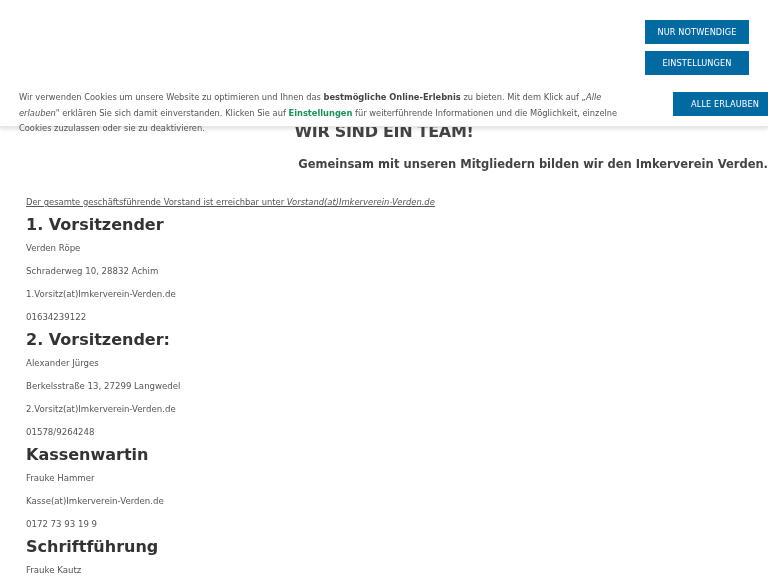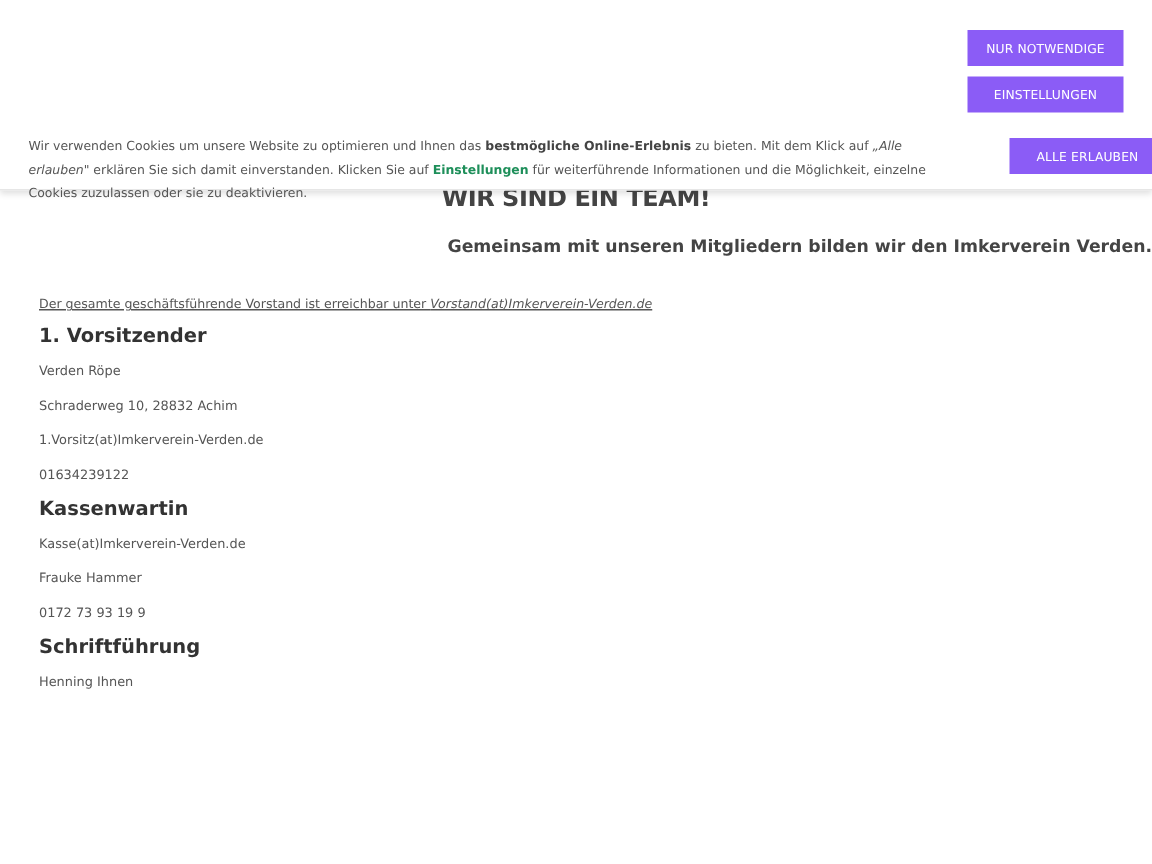--- a/index.html
+++ b/index.html
@@ -14,39 +14,39 @@
     }
     .subtitle {
       position: absolute; left: 0; top: 157px; width: 768px; text-align: right;
       font-size: 11.5px; font-weight: bold; color: #444444;
     }
 
     .content { position: absolute; left: 26px; top: 196px; width: 700px; }
     .intro { font-size: 8.4px; color: #555555; height: 12px; line-height: 12px; margin-bottom: 11px; text-decoration: underline; }
     .intro em { font-style: italic; }
 
-    .section-heading { font-size: 13px; font-weight: bold; color: #333333; height: 12px; line-height: 12px; margin-bottom: 11px; }
+    .section-heading { font-size: 16px; font-weight: bold; color: #333333; height: 12px; line-height: 12px; margin-bottom: 11px; }
     .line { font-size: 8.6px; color: #555555; height: 12px; line-height: 12px; margin-bottom: 11px; }
 
     .cookie-banner {
       position: absolute; left: 0; top: 0; width: 768px; height: 127px;
       background: #ffffff; box-shadow: 0 2px 4px rgba(0,0,0,0.12);
       border-bottom: 1px solid #e6e6e6; z-index: 10;
     }
     .cookie-text {
       position: absolute; left: 19px; top: 61px; width: 610px;
       font-size: 8.3px; line-height: 15.5px; color: #555555; margin-top: 29px;
     }
     .cookie-text b { color: #444444; }
     .cookie-text .link { color: #1e8f5a; font-weight: bold; }
     .cookie-text em { font-style: italic; }
 
     .btn {
       position: absolute; left: 645px; width: 104px; height: 24px;
-      background: #8b5cf6; color: #ffffff; border: none;
+      background: #0369a1; color: #ffffff; border: none;
       font-family: "DejaVu Sans", sans-serif; font-size: 8.2px;
       text-align: center; line-height: 24px; letter-spacing: 0.1px;
     }
     .btn-1 { top: 20px; }
     .btn-2 { top: 51px; }
     .btn-3 { top: 92px; margin-left: 28px; }
   </style>
 </head>
 <body>
 
@@ -58,31 +58,38 @@
     <p class="intro"><span>Der gesamte geschäftsführende Vorstand ist erreichbar unter </span><em>Vorstand(at)Imkerverein-Verden.de</em></p>
 
     <div>
       <div class="section-heading">1. Vorsitzender</div>
       <div class="line">Verden Röpe</div>
       <div class="line">Schraderweg 10, 28832 Achim</div>
       <div class="line">1.Vorsitz(at)Imkerverein-Verden.de</div>
       <div class="line">01634239122</div>
     </div>
 
+    <div>
+      <div class="section-heading">2. Vorsitzender:</div>
+      <div class="line">Alexander Jürges</div>
+      <div class="line">Berkelsstraße 13, 27299 Langwedel</div>
+      <div class="line">2.Vorsitz(at)Imkerverein-Verden.de</div>
+      <div class="line">01578/9264248</div>
+    </div>
 
     <div>
       <div class="section-heading">Kassenwartin</div>
+      <div class="line">Frauke Hammer</div>
       <div class="line">Kasse(at)Imkerverein-Verden.de</div>
-      <div class="line">Frauke Hammer</div>
       <div class="line">0172 73 93 19 9</div>
     </div>
 
     <div>
       <div class="section-heading">Schriftführung</div>
-      <div class="line">Henning Ihnen</div>
+      <div class="line">Frauke Kautz</div>
     </div>
   </div>
 </div>
 
 <div class="cookie-banner">
   <p class="cookie-text"><span>Wir verwenden Cookies um unsere Website zu optimieren und Ihnen das </span><b>bestmögliche Online-Erlebnis</b><span> zu bieten. Mit dem Klick auf </span><em>„Alle erlauben"</em><span> erklären Sie sich damit einverstanden. Klicken Sie auf </span><span class="link">Einstellungen</span><span> für weiterführende Informationen und die Möglichkeit, einzelne Cookies zuzulassen oder sie zu deaktivieren.</span></p>
 
   <button class="btn btn-1">NUR NOTWENDIGE</button>
   <button class="btn btn-2">EINSTELLUNGEN</button>
   <button class="btn btn-3">ALLE ERLAUBEN</button>

